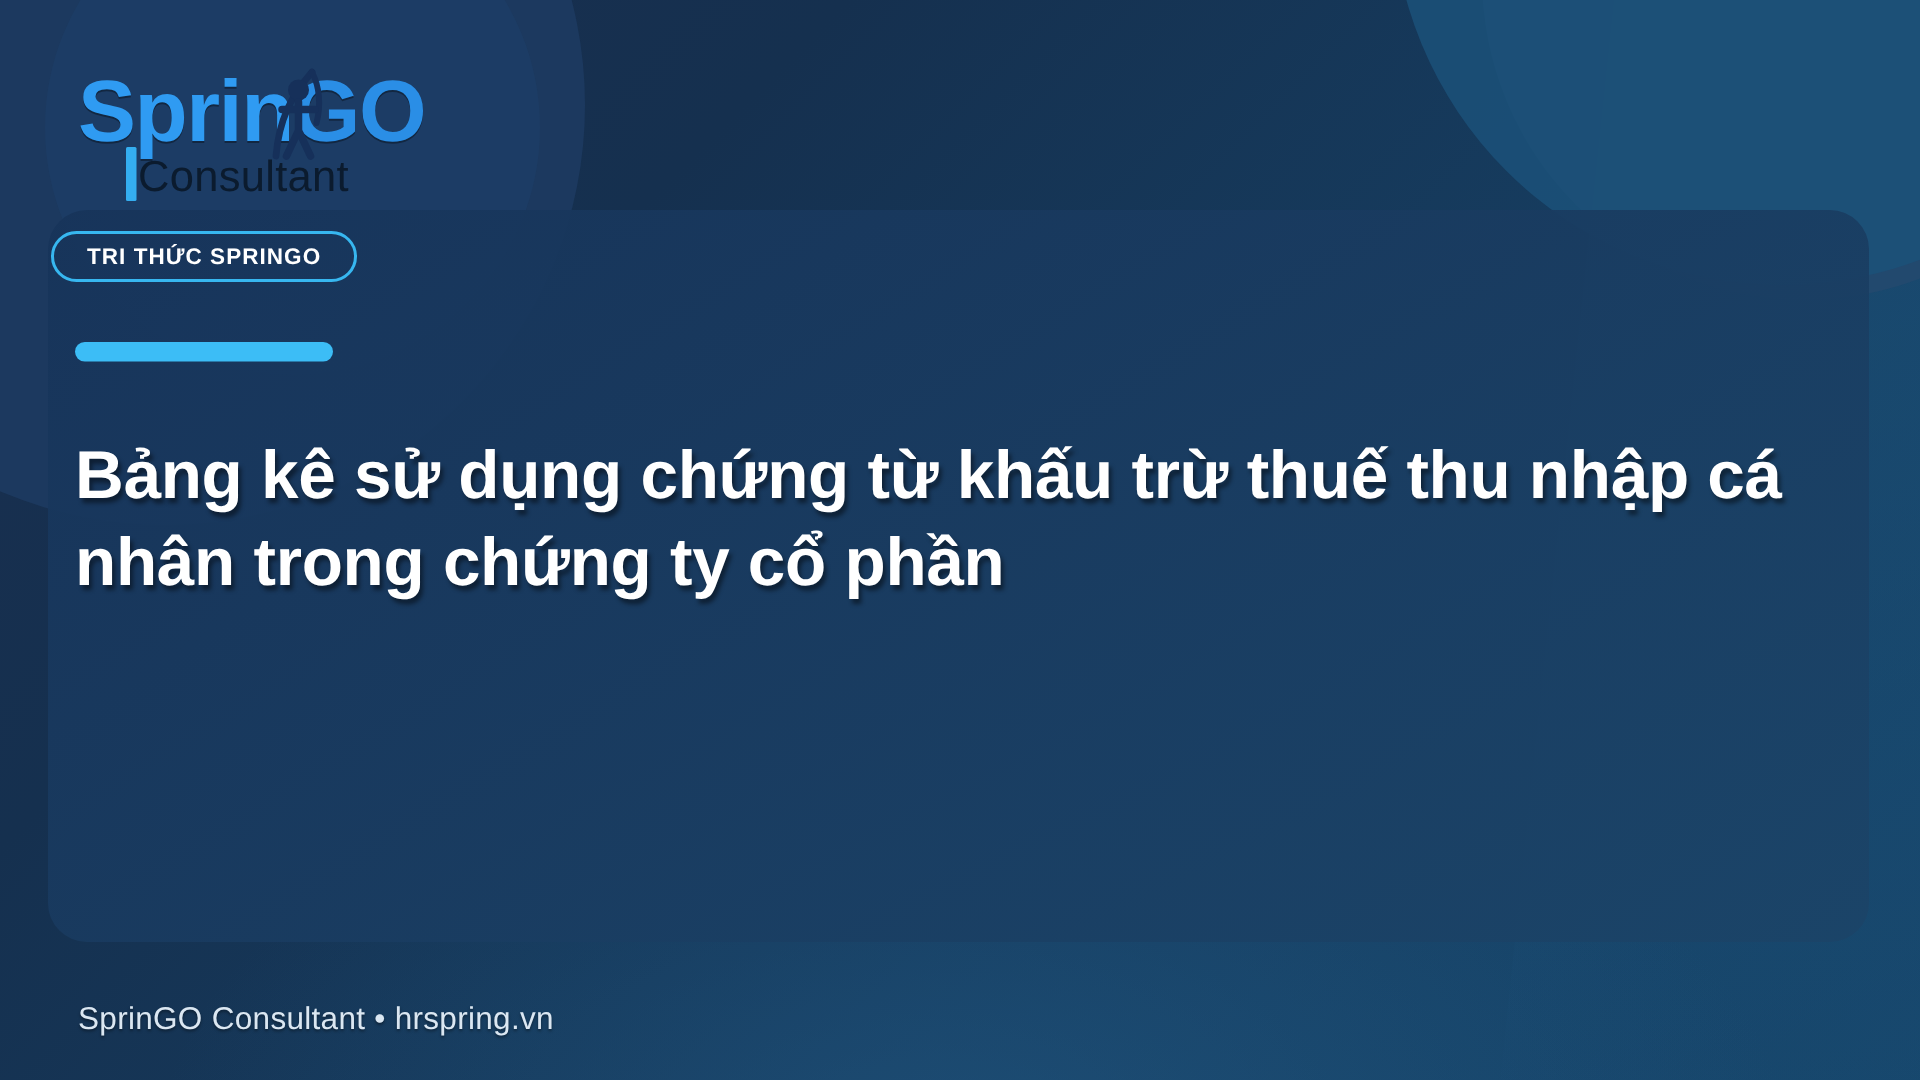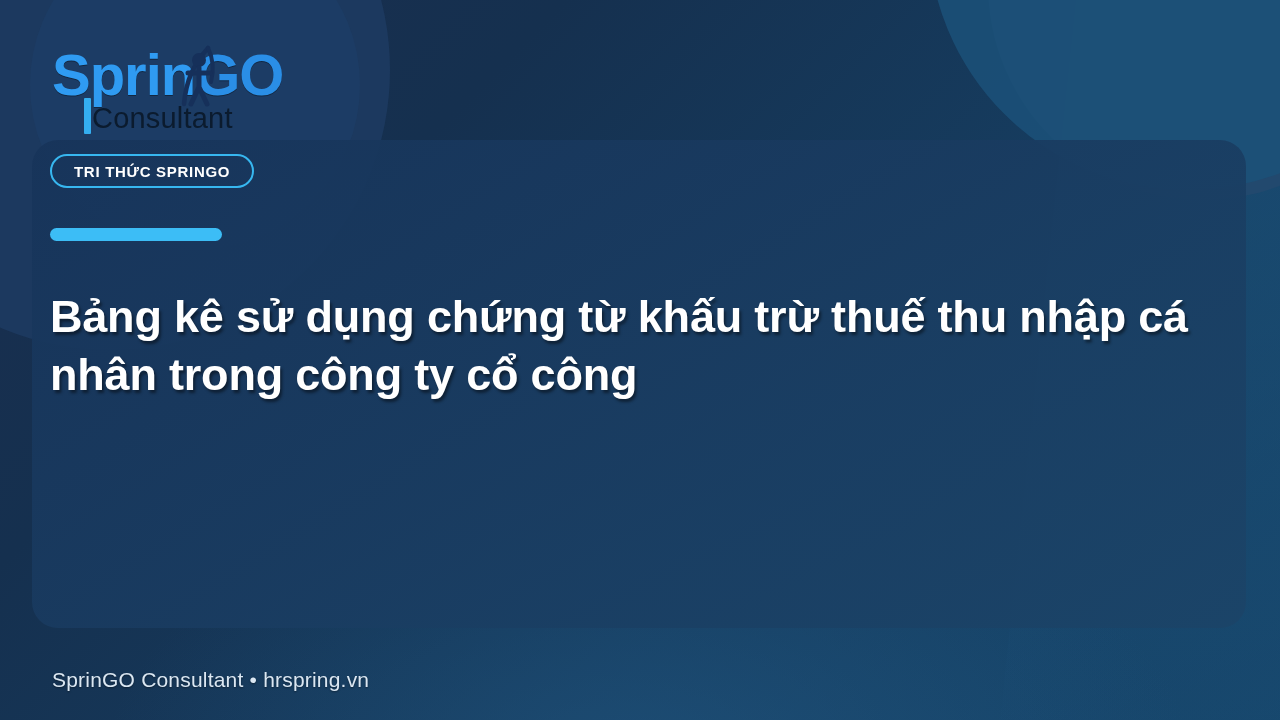--- a/index.html
+++ b/index.html
@@ -117,21 +117,21 @@
     top: 52px;
     width: 7px;
     height: 36px;
     background: #34aef0;
     border-radius: 1px;
   }
 
   
   .badge {
     position: absolute;
-    left: 50px;
+    left: 34px;
     top: 154px;
     height: 34px;
     padding: 0 22px;
     display: inline-flex;
     align-items: center;
     border: 2px solid #37b7f0;
     border-radius: 999px;
     box-sizing: border-box;
   }
   .badge-label {
@@ -207,17 +207,17 @@
     <div class="logo-tick"></div>
     <div class="logo-sub">Consultant</div>
   </div>
 
   <div class="badge">
     <span class="badge-label">TRI THỨC SPRINGO</span>
   </div>
 
   <div class="accent-bar"></div>
 
-  <h1 class="title">Bảng kê sử dụng chứng từ khấu trừ thuế thu nhập cá nhân trong công ty cổ công</h1>
+  <h1 class="title">Bảng kê sử dụng chứng từ khấu trừ thuế thu nhập cá nhân trong chứng ty cổ phần</h1>
 
   <div class="footer">SprinGO Consultant • hrspring.vn</div>
 
 </div>
 
 </body></html>

